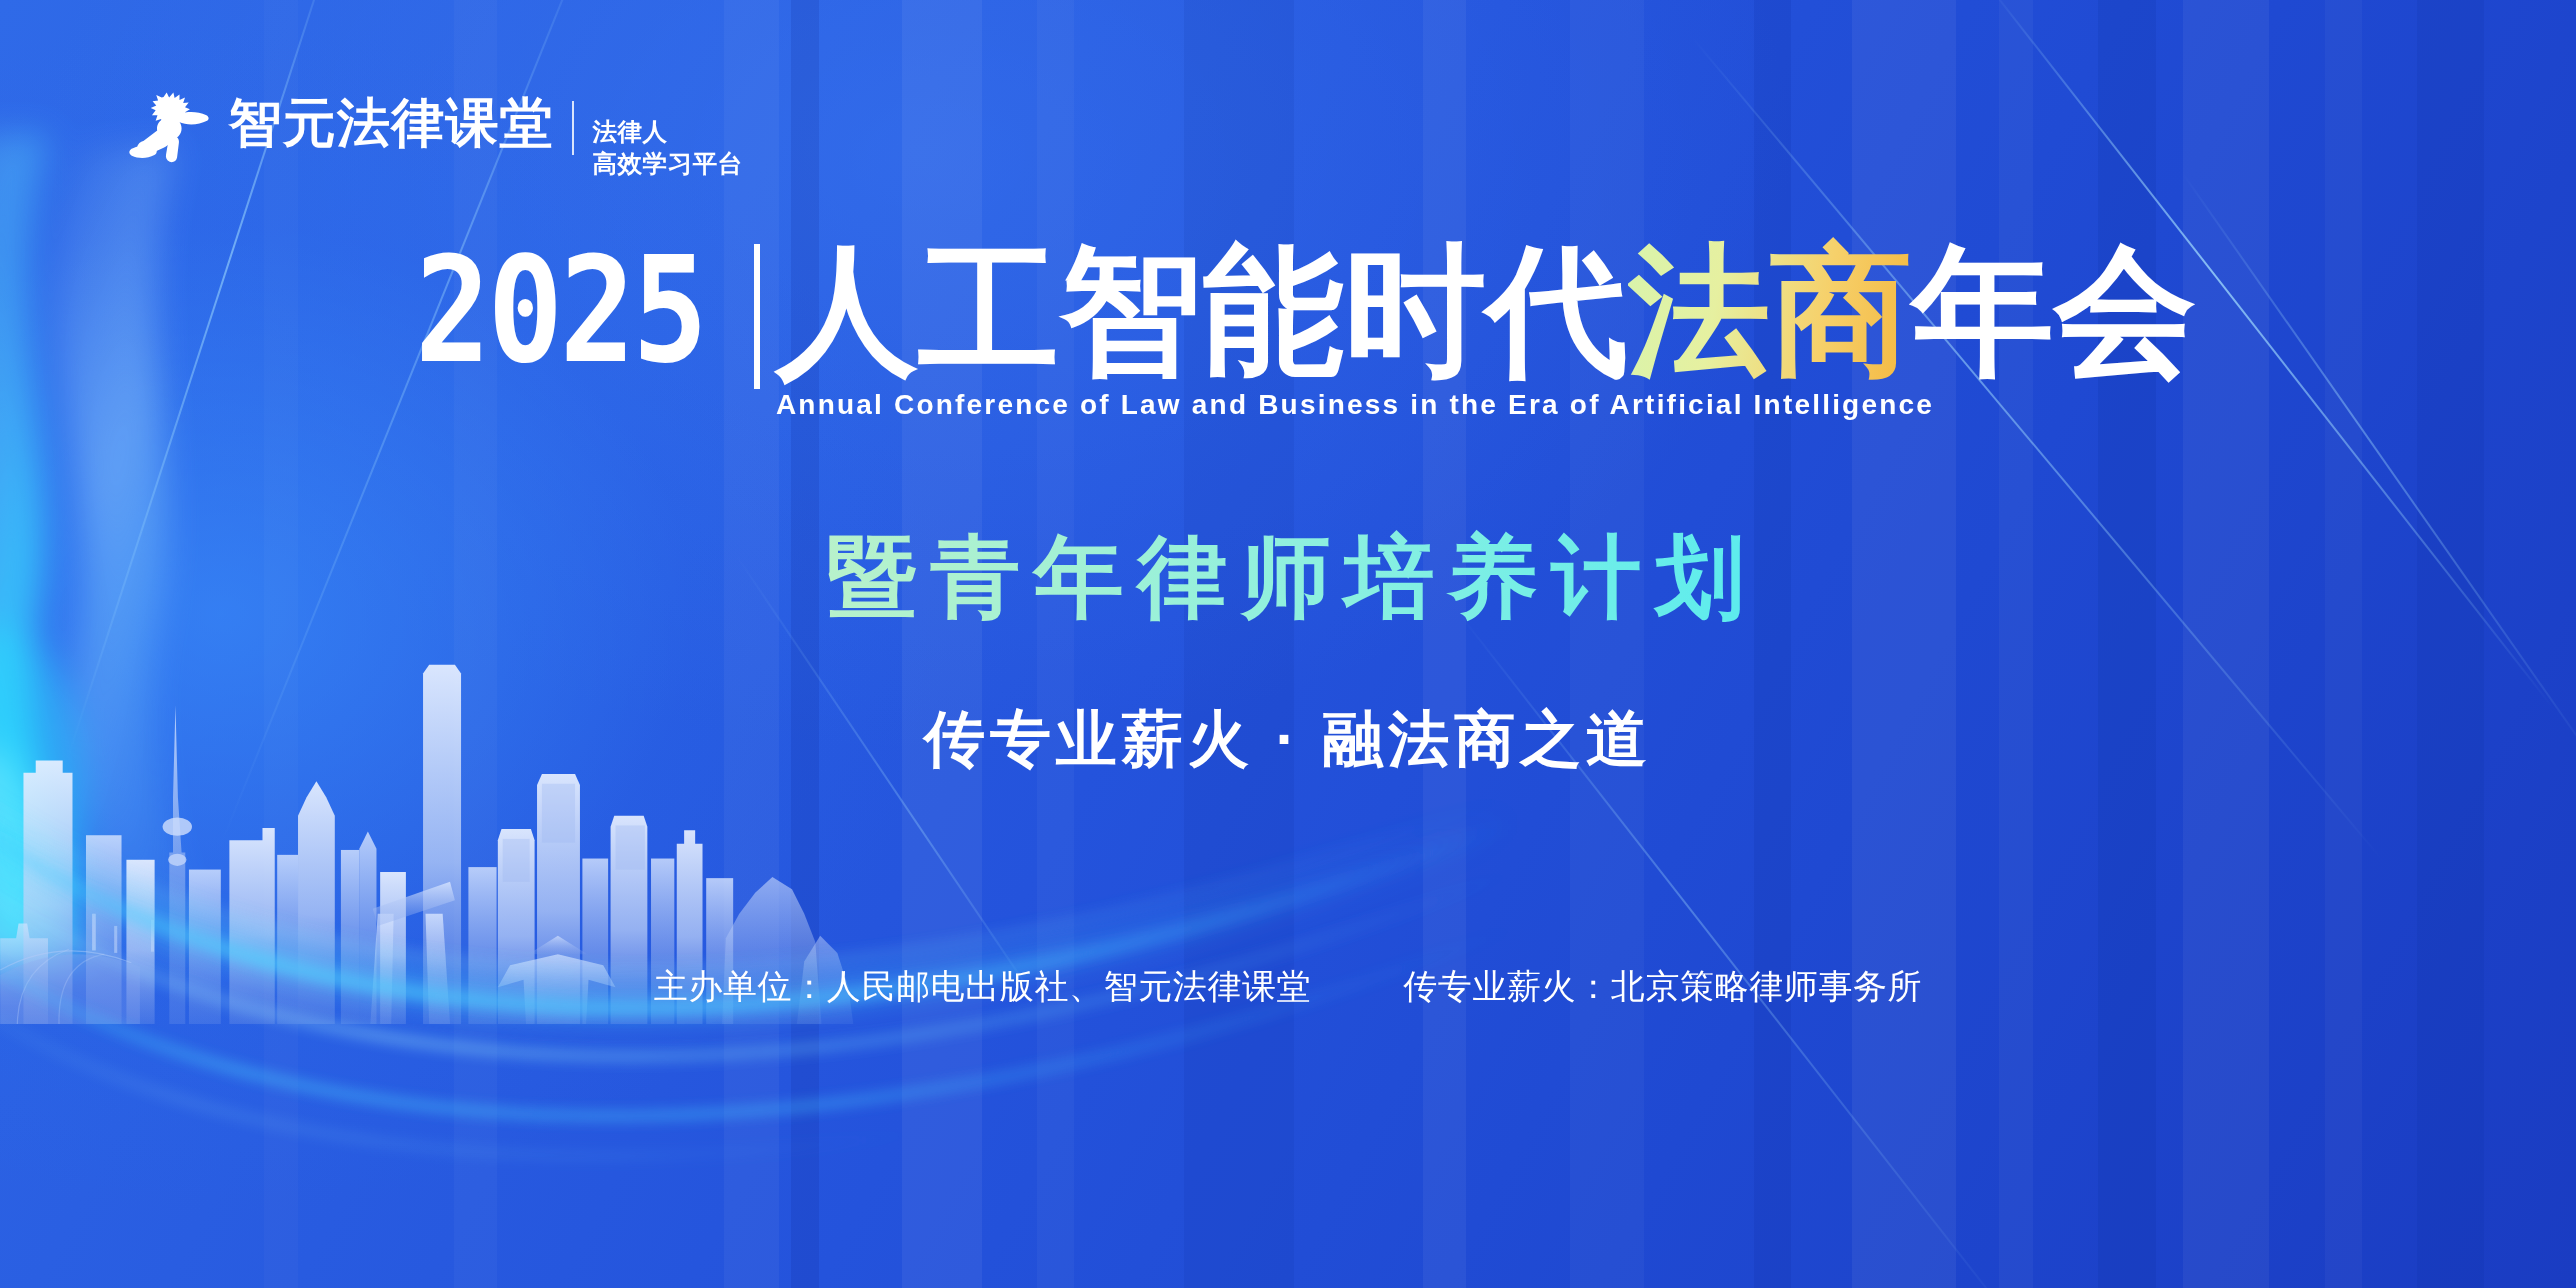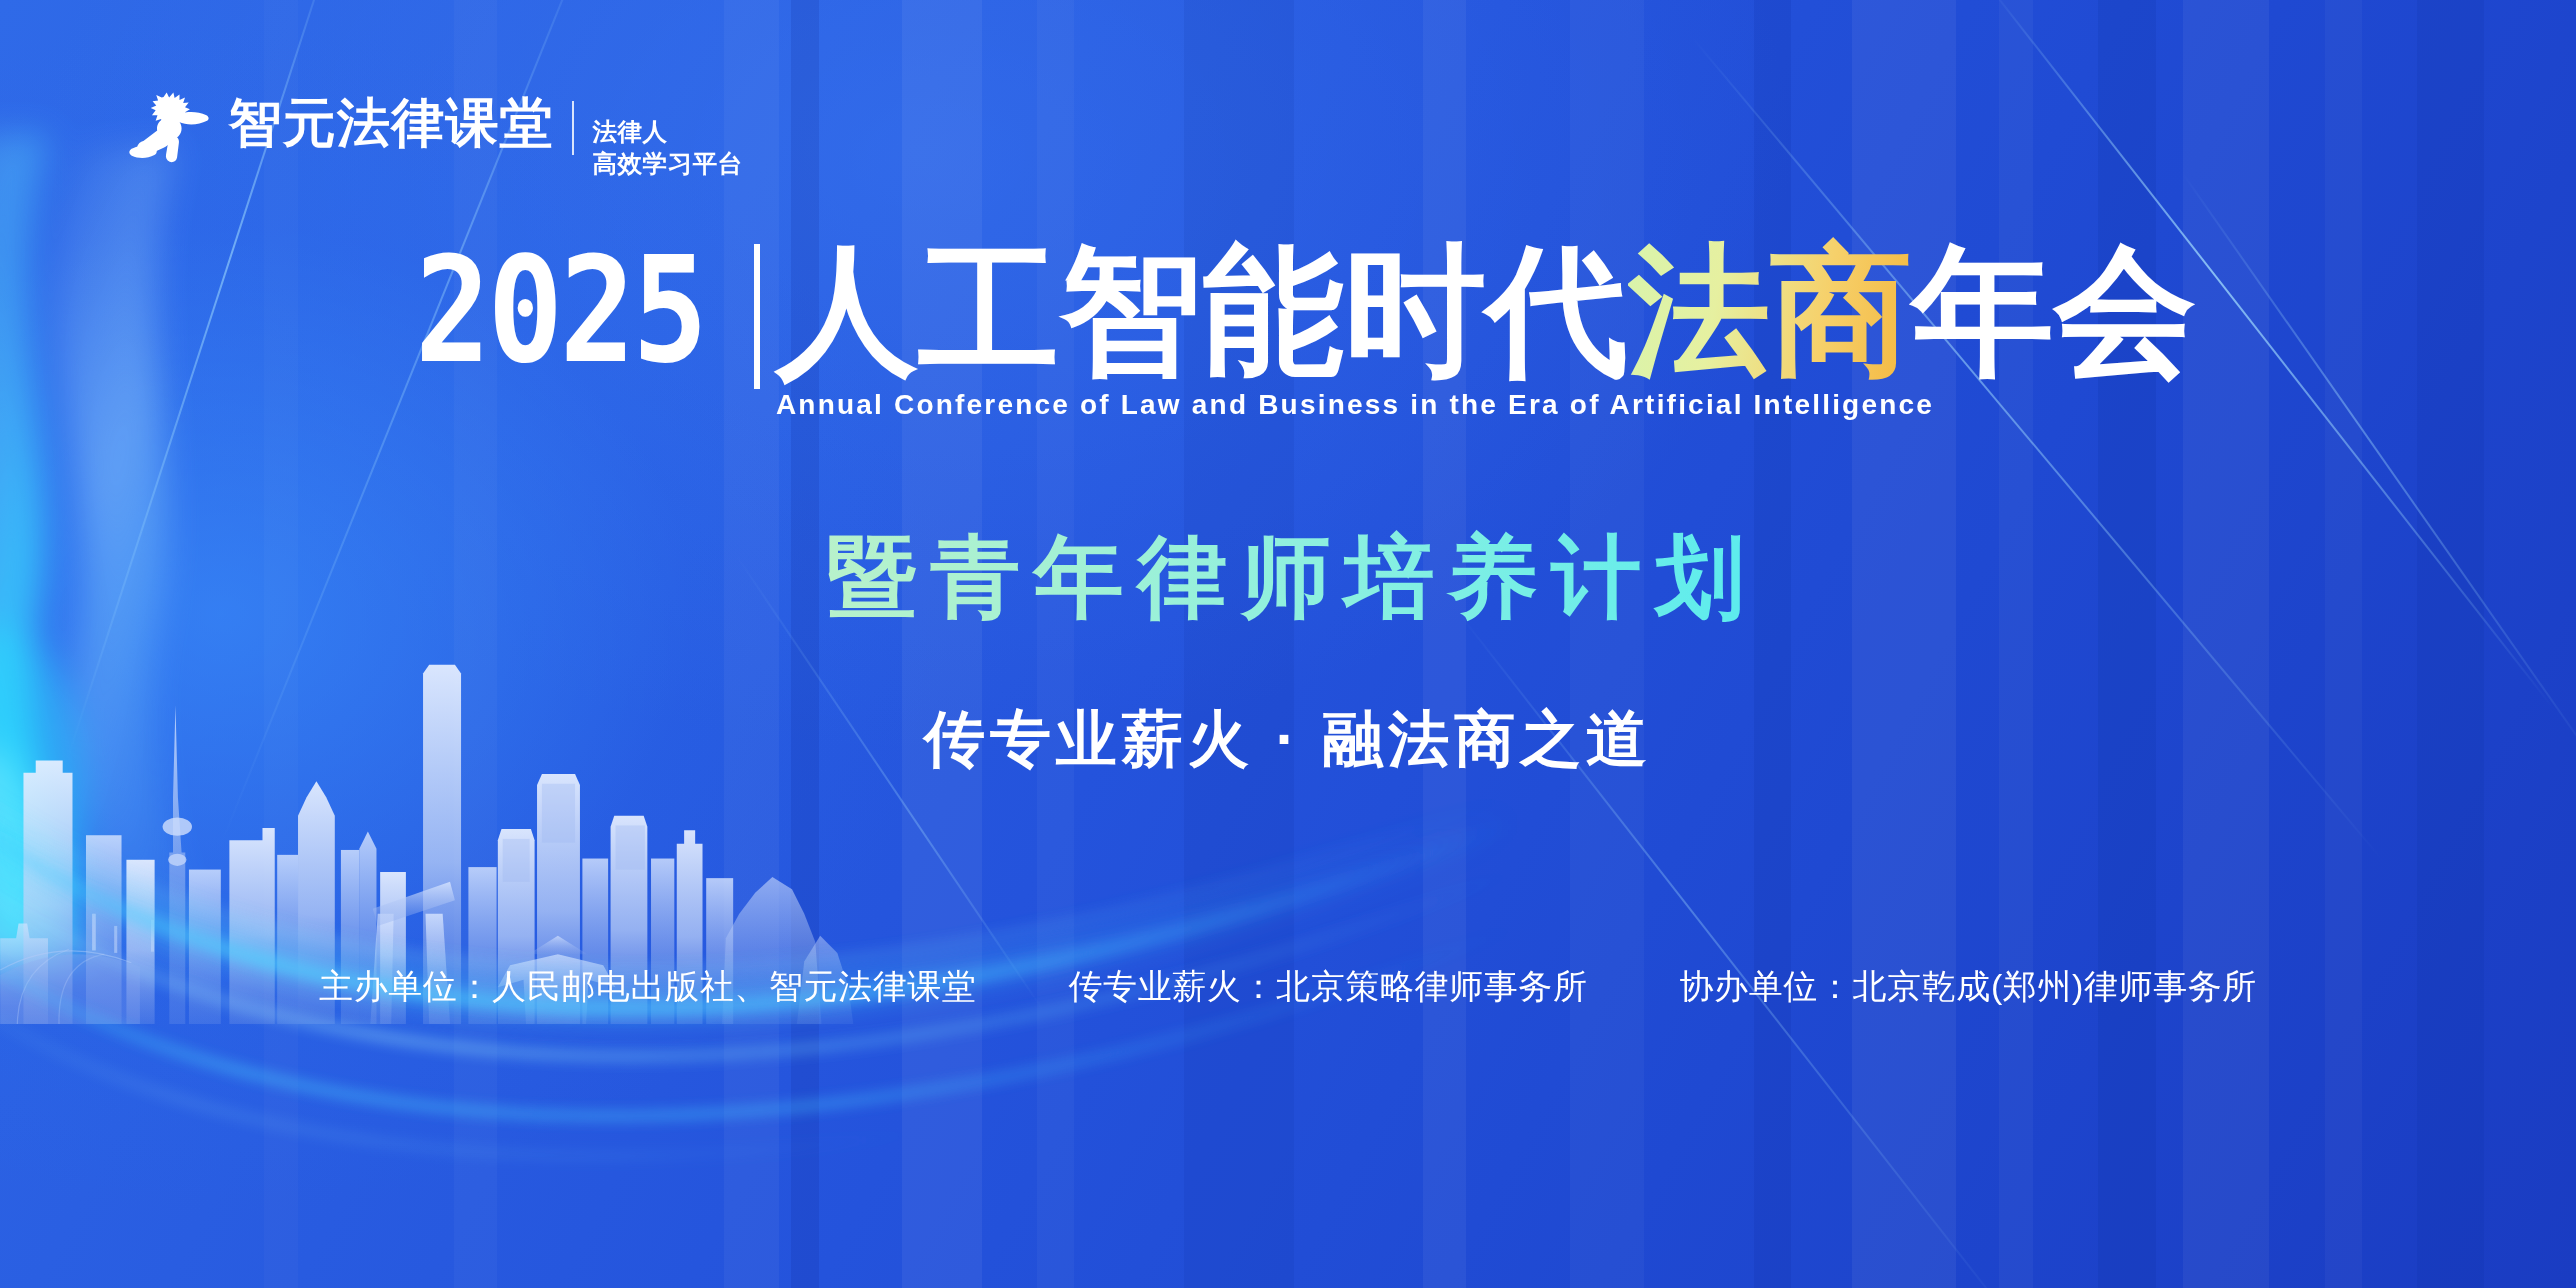--- a/index.html
+++ b/index.html
@@ -258,17 +258,16 @@
     </div>
   </div>
 
   <div class="subhead">暨青年律师培养计划</div>
 
   <div class="tagline">传专业薪火 · 融法商之道</div>
 
   <div class="orgs">
     <div class="org"><span>主办单位：</span><span>人民邮电出版社、智元法律课堂</span></div>
     <div class="org"><span>传专业薪火：</span><span>北京策略律师事务所</span></div>
-    <div class="org"><span>协办单位：</span><span>北京乾成(郑州)律师事务所</span></div>
   </div>
 
 </div>
 
 
 </body></html>

